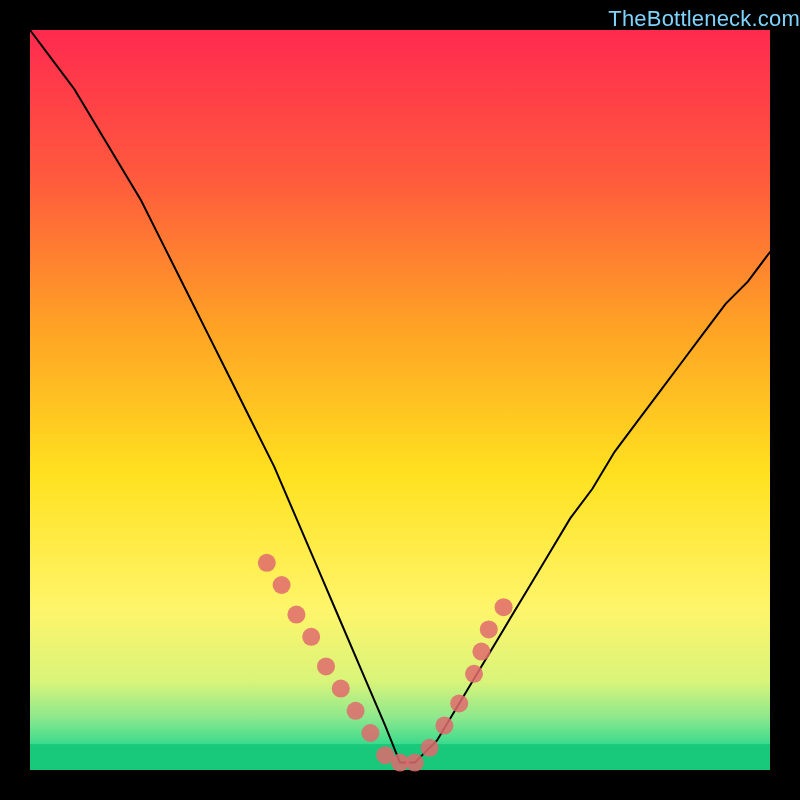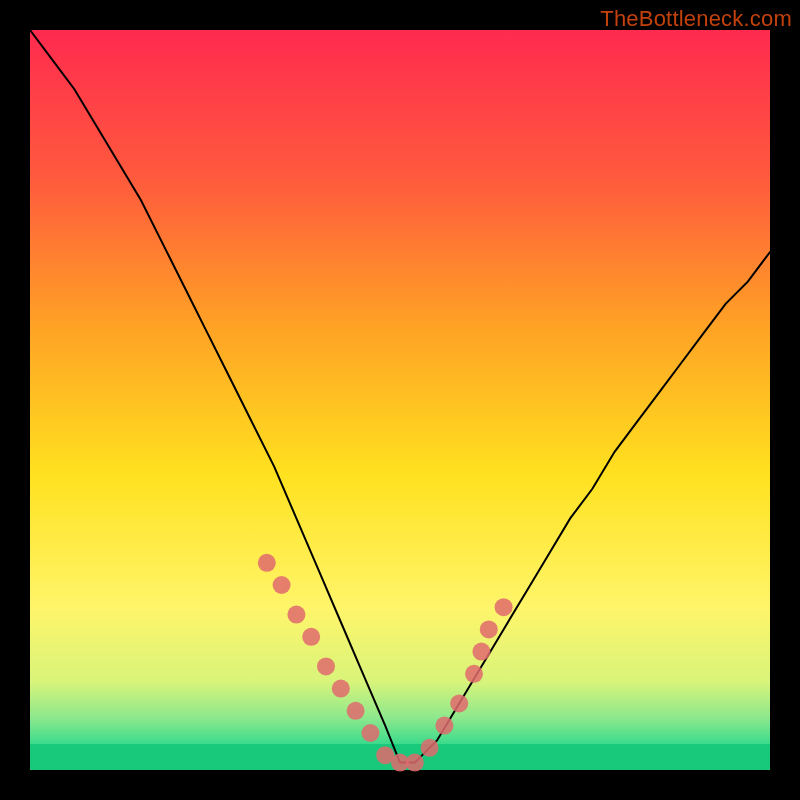--- a/index.html
+++ b/index.html
@@ -12,22 +12,22 @@
     font-family: Arial, Helvetica, sans-serif;
   }
   .stage {
     position: relative;
     width: 800px;
     height: 800px;
   }
   .watermark {
     position: absolute;
     top: 6px;
-    right: 8px;
-    color: #c2410c;
+    right: 0;
+    color: #7dd3fc;
     font-size: 22px;
     font-weight: 400;
     letter-spacing: 0.2px;
     z-index: 10;
   }
   svg { display: block; }
 </style>
 </head>
 <body>
 

